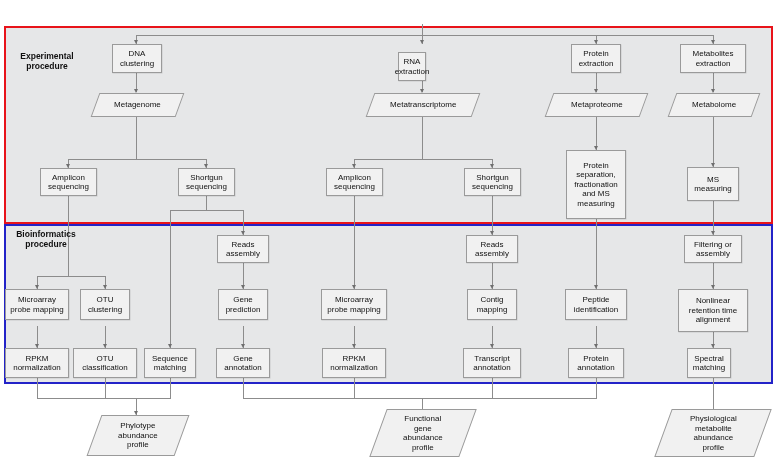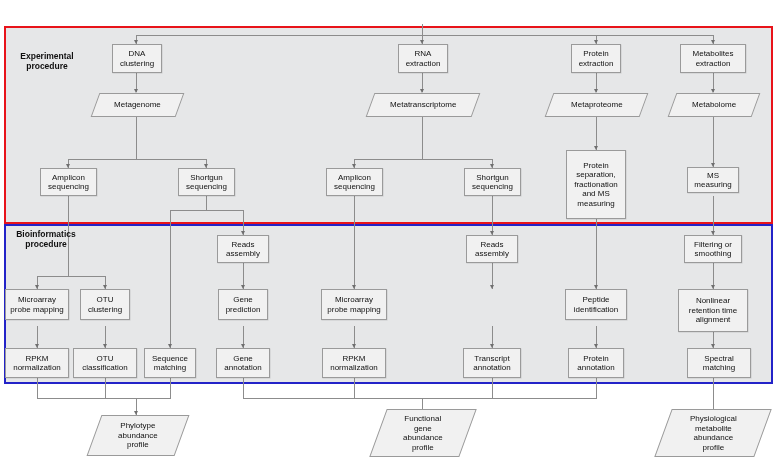--- a/index.html
+++ b/index.html
@@ -172,21 +172,21 @@
   <div class="ln lnh" style="left:243px;top:398px;width:354px;"></div>
   <div class="ln lnv" style="left:422px;top:398px;height:17px;"></div>
   <div class="arrow" style="left:419.5px;top:411px;"></div>
 
   <div class="ln lnv" style="left:713px;top:378px;height:36px;"></div>
   <div class="arrow" style="left:710.5px;top:411px;"></div>
 
 
   <div class="node box" style="left:112px;top:44px;width:50px;height:29px;">DNA
 clustering</div>
-  <div class="node box" style="left:398px;top:44px;width:50px;height:29px;">RNA
+  <div class="node box" style="left:398px;top:52px;width:28px;height:29px;">RNA
 extraction</div>
   <div class="node box" style="left:571px;top:44px;width:50px;height:29px;">Protein
 extraction</div>
   <div class="node box" style="left:680px;top:44px;width:66px;height:29px;">Metabolites
 extraction</div>
 
   <div class="node para" style="left:95px;top:93px;width:85px;height:24px;">
     <span>Metagenome</span>
   </div>
   <div class="node para" style="left:370px;top:93px;width:106px;height:24px;">
@@ -205,59 +205,61 @@
 sequencing</div>
   <div class="node box" style="left:326px;top:168px;width:57px;height:28px;">Amplicon
 sequencing</div>
   <div class="node box" style="left:464px;top:168px;width:57px;height:28px;">Shortgun
 sequencing</div>
   <div class="node box" style="left:566px;top:150px;width:60px;height:69px;">Protein
 separation,
 fractionation
 and  MS
 measuring</div>
-  <div class="node box" style="left:687px;top:167px;width:52px;height:26px;">MS
+  <div class="node box" style="left:687px;top:167px;width:52px;height:34px;">MS
 measuring</div>
 
   <div class="node box" style="left:217px;top:235px;width:52px;height:28px;">Reads
 assembly</div>
   <div class="node box" style="left:466px;top:235px;width:52px;height:28px;">Reads
 assembly</div>
   <div class="node box" style="left:684px;top:235px;width:58px;height:28px;">Filtering or
-smoothing</div>
+assembly</div>
 
   <div class="node box" style="left:5px;top:289px;width:64px;height:31px;">Microarray
 probe mapping</div>
   <div class="node box" style="left:80px;top:289px;width:50px;height:31px;">OTU
 clustering</div>
   <div class="node box" style="left:218px;top:289px;width:50px;height:31px;">Gene
 prediction</div>
   <div class="node box" style="left:321px;top:289px;width:66px;height:31px;">Microarray
 probe mapping</div>
+  <div class="node box" style="left:467px;top:289px;width:50px;height:31px;">Contig
+mapping</div>
   <div class="node box" style="left:565px;top:289px;width:62px;height:31px;">Peptide
 identification</div>
   <div class="node box" style="left:678px;top:289px;width:70px;height:43px;">Nonlinear
 retention time
 alignment</div>
 
   <div class="node box" style="left:5px;top:348px;width:64px;height:30px;">RPKM
 normalization</div>
   <div class="node box" style="left:73px;top:348px;width:64px;height:30px;">OTU
 classification</div>
   <div class="node box" style="left:144px;top:348px;width:52px;height:30px;">Sequence
 matching</div>
   <div class="node box" style="left:216px;top:348px;width:54px;height:30px;">Gene
 annotation</div>
   <div class="node box" style="left:322px;top:348px;width:64px;height:30px;">RPKM
 normalization</div>
   <div class="node box" style="left:463px;top:348px;width:58px;height:30px;">Transcript
 annotation</div>
   <div class="node box" style="left:568px;top:348px;width:56px;height:30px;">Protein
 annotation</div>
-  <div class="node box" style="left:687px;top:348px;width:64px;height:30px;">Spectral
+  <div class="node box" style="left:687px;top:348px;width:44px;height:30px;">Spectral
 matching</div>
 
   <div class="node para" style="left:94px;top:415px;width:88px;height:41px;">
     <span>Phylotype
 abundance
 profile</span>
   </div>
   <div class="node para" style="left:378px;top:409px;width:90px;height:48px;">
     <span>Functional
 gene

